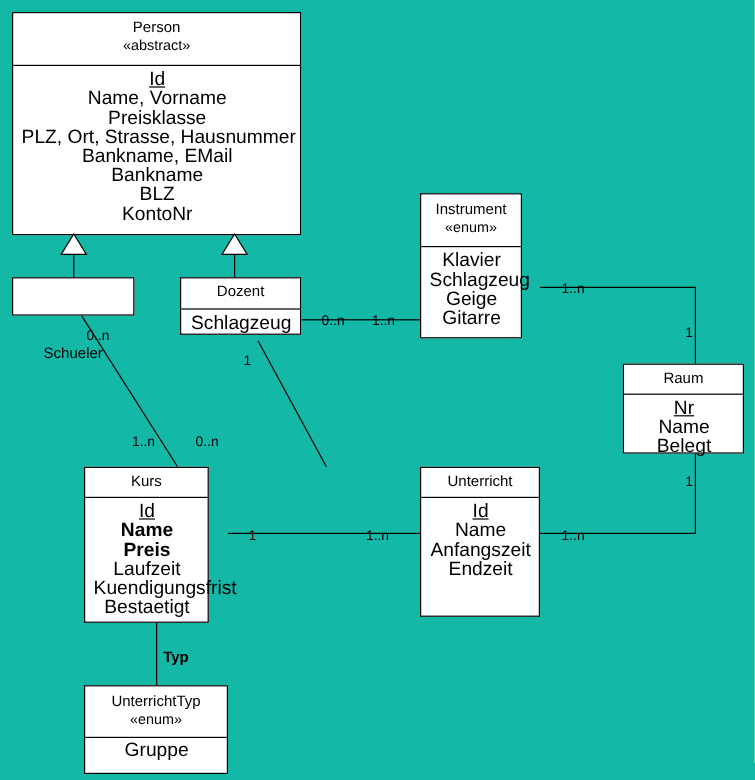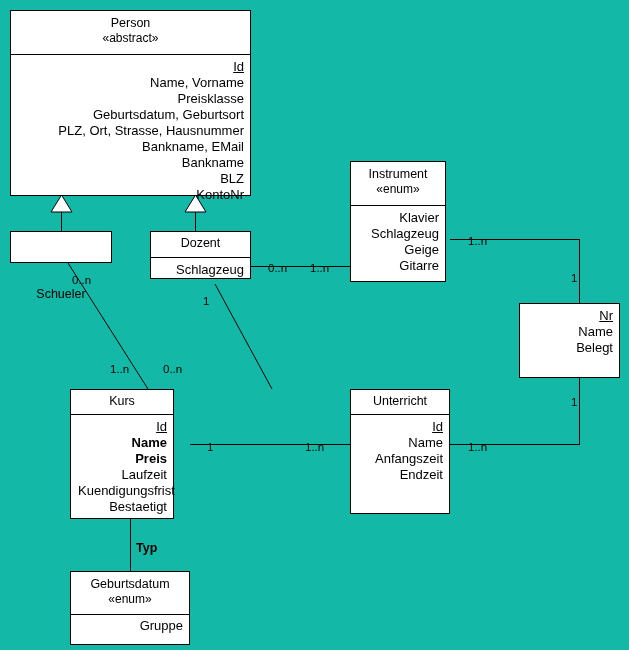--- a/index.html
+++ b/index.html
@@ -38,24 +38,24 @@
     border-bottom: 1px solid #000000;
   }
   .uml-stereotype {
     display: block;
     font-size: 12px;
     line-height: 15px;
   }
   .uml-attrs {
     box-sizing: border-box;
     padding: 4px 6px 4px 7px;
-    font-size: 13px;
+    font-size: 16px;
     line-height: 16px;
     color: #000000;
-    text-align: right;
+    text-align: center;
   }
   .uml-attrs .attr {
     display: block;
     white-space: nowrap;
   }
   .attr.pk { text-decoration: underline; }
   .attr.bold { font-weight: bold; }
 
   
   .line {
@@ -131,21 +131,20 @@
 
   <div class="uml-box" style="left:10px; top:10px; width:241px; height:186px;">
     <div class="uml-header with-divider" style="height:44px;">
       <span>Person</span>
       <span class="uml-stereotype">«abstract»</span>
     </div>
     <div class="uml-attrs">
       <span class="attr pk">Id</span>
       <span class="attr">Name, Vorname</span>
       <span class="attr">Preisklasse</span>
-      <span class="attr">Geburtsdatum, Geburtsort</span>
       <span class="attr">PLZ, Ort, Strasse, Hausnummer</span>
       <span class="attr">Bankname, EMail</span>
       <span class="attr">Bankname</span>
       <span class="attr">BLZ</span>
       <span class="attr">KontoNr</span>
     </div>
   </div>
 
   <div class="uml-box" style="left:10px; top:231px; width:102px; height:32px;">
     <div class="uml-header" style="height:30px; padding-top:7px;margin-top:48px;">
@@ -155,34 +154,37 @@
 
   <div class="uml-box" style="left:150px; top:231px; width:101px; height:48px;">
     <div class="uml-header with-divider" style="height:26px; padding-top:4px;">
       <span>Dozent</span>
     </div>
     <div class="uml-attrs" style="padding-top:4px;">
       <span class="attr">Schlagzeug</span>
     </div>
   </div>
 
-  <div class="uml-box" style="left:350px; top:161px; width:96px; height:121px;">
+  <div class="uml-box" style="left:350px; top:161px; width:85px; height:121px;">
     <div class="uml-header with-divider" style="height:44px;">
       <span>Instrument</span>
       <span class="uml-stereotype">«enum»</span>
     </div>
     <div class="uml-attrs">
       <span class="attr">Klavier</span>
       <span class="attr">Schlagzeug</span>
       <span class="attr">Geige</span>
       <span class="attr">Gitarre</span>
     </div>
   </div>
 
   <div class="uml-box" style="left:519px; top:303px; width:101px; height:75px;">
+    <div class="uml-header with-divider" style="height:25px; padding-top:4px;">
+      <span>Raum</span>
+    </div>
     <div class="uml-attrs" style="padding-top:4px;">
       <span class="attr pk">Nr</span>
       <span class="attr">Name</span>
       <span class="attr">Belegt</span>
     </div>
   </div>
 
   <div class="uml-box" style="left:70px; top:389px; width:104px; height:130px;">
     <div class="uml-header with-divider" style="height:25px; padding-top:4px;">
       <span>Kurs</span>
@@ -204,21 +206,21 @@
     <div class="uml-attrs" style="padding-top:4px;">
       <span class="attr pk">Id</span>
       <span class="attr">Name</span>
       <span class="attr">Anfangszeit</span>
       <span class="attr">Endzeit</span>
     </div>
   </div>
 
   <div class="uml-box" style="left:70px; top:571px; width:120px; height:74px;">
     <div class="uml-header with-divider" style="height:43px;">
-      <span>Geburtsdatum</span>
+      <span>UnterrichtTyp</span>
       <span class="uml-stereotype">«enum»</span>
     </div>
     <div class="uml-attrs" style="padding-top:3px;">
       <span class="attr">Gruppe</span>
     </div>
   </div>
 
   <span class="mult" style="left:72px; top:274px;">0..n</span>
   <span class="mult" style="left:110px; top:363px;">1..n</span>
 

